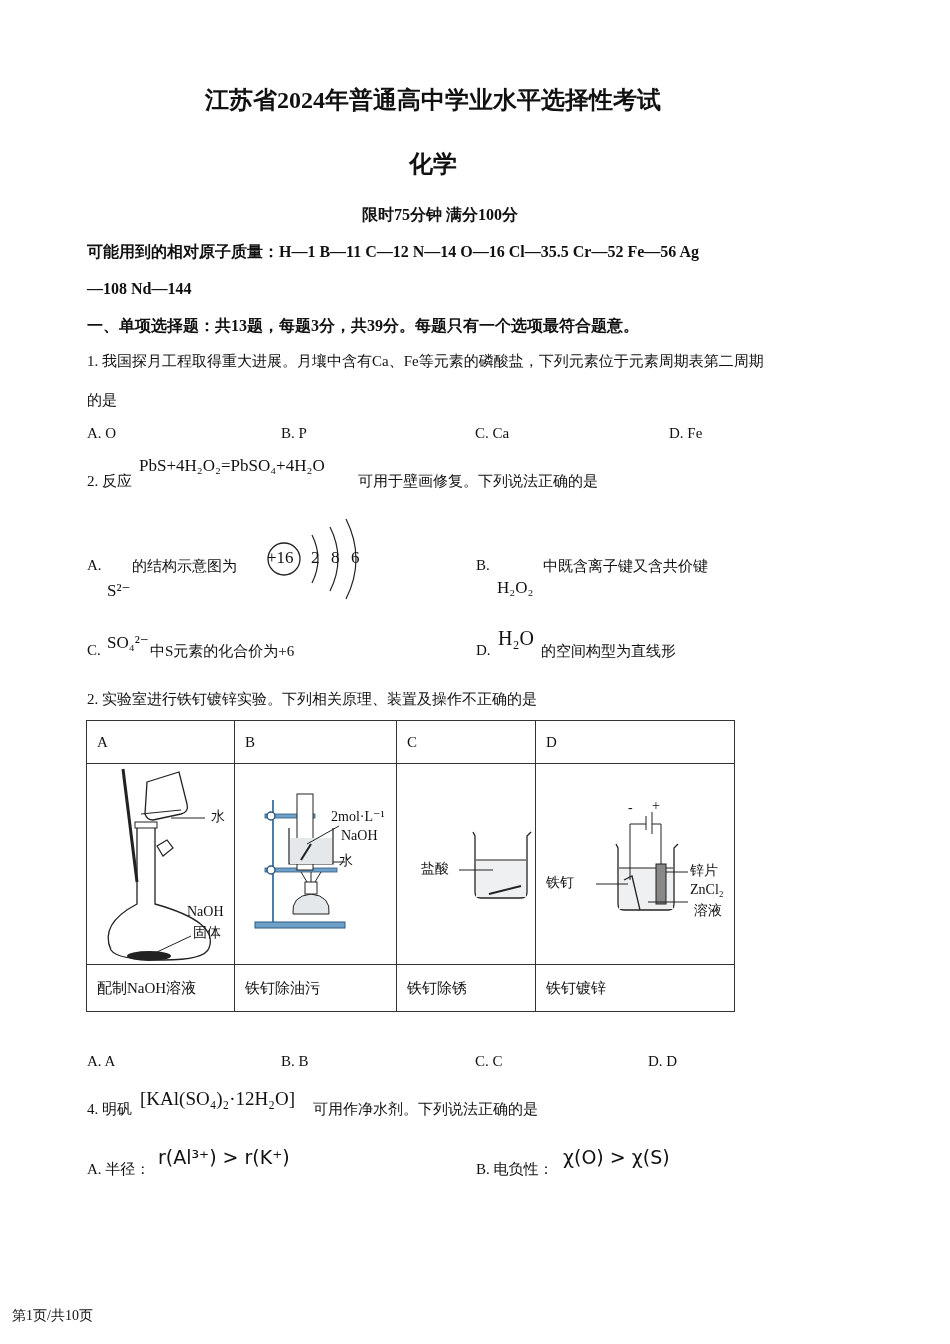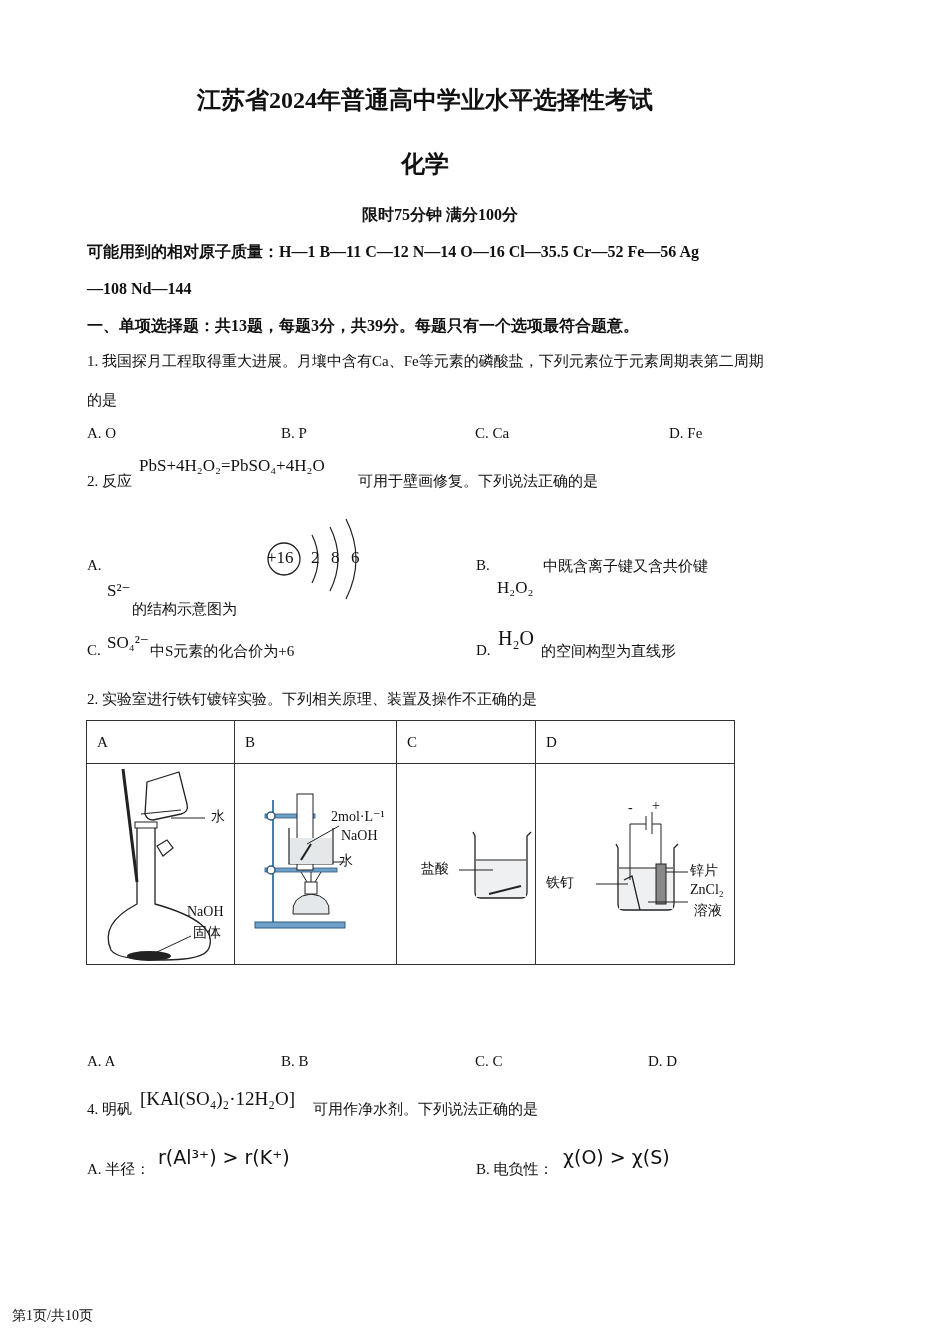--- a/index.html
+++ b/index.html
@@ -1,19 +1,19 @@
 <!DOCTYPE html>
 <html><head>
 <meta charset="utf-8">
 <style>
   html, body { margin:0; padding:0; background:#ffffff; }
   body { width:950px; height:1344px; position:relative; overflow:hidden;
          font-family:"Liberation Serif","DejaVu Serif",serif; color:#111; }
   .abs { position:absolute; white-space:nowrap; }
-  .title { font-size:24px; font-weight:bold; left:0; width:850px; text-align:center; }
+  .title { font-size:24px; font-weight:bold; left:8px; width:850px; text-align:center; }
   .subtitle { font-size:16px; font-weight:bold; left:0; width:880px; text-align:center; }
   .bold { font-weight:bold; font-size:16px; }
   .txt { font-size:15px; }
   .formula { font-family:"Liberation Serif","DejaVu Serif",serif; }
   table.q3 { position:absolute; left:86px; top:720px; border-collapse:collapse; }
   table.q3 td { border:1.5px solid #333; padding:0 10px; vertical-align:top; font-size:15px; }
   table.q3 tr.hdr td { height:42px; vertical-align:middle; }
   table.q3 tr.img td { height:200px; padding:0; position:relative; }
   table.q3 tr.cap td { height:46px; vertical-align:middle; }
   .lbl { font-size:14px; position:absolute; white-space:nowrap; }
@@ -36,21 +36,21 @@
 <div class="abs txt" style="left:281px; top:425px;">B. P</div>
 <div class="abs txt" style="left:475px; top:425px;">C. Ca</div>
 <div class="abs txt" style="left:669px; top:425px;">D. Fe</div>
 
 <div class="abs txt" style="left:87px; top:472px;">2. 反应</div>
 <div class="abs formula" style="left:139px; top:456px; font-size:17px;">PbS+4H₂O₂=PbSO₄+4H₂O</div>
 <div class="abs txt" style="left:358px; top:472px;">可用于壁画修复。下列说法正确的是</div>
 
 <div class="abs txt" style="left:87px; top:557px;">A.</div>
 <div class="abs formula" style="left:107px; top:580px; font-size:17px;">S²⁻</div>
-<div class="abs txt" style="left:132px; top:557px;margin-top:43px;">的结构示意图为</div>
+<div class="abs txt" style="left:132px; top:557px;">的结构示意图为</div>
 <svg style="left:262px; top:515px;" width="110" height="90">
   <circle cx="22" cy="44" r="16" fill="none" stroke="#222" stroke-width="1.3"></circle>
   <path d="M50 20 Q62 44 50 68" fill="none" stroke="#222" stroke-width="1.2"></path>
   <path d="M68 12 Q84 44 68 76" fill="none" stroke="#222" stroke-width="1.2"></path>
   <path d="M84 4 Q104 44 84 84" fill="none" stroke="#222" stroke-width="1.2"></path>
 </svg>
 <div class="abs formula" style="left:267px; top:548px; font-size:17px;">+16</div>
 <div class="abs formula" style="left:311px; top:548px; font-size:17px;">2</div>
 <div class="abs formula" style="left:331px; top:548px; font-size:17px;">8</div>
 <div class="abs formula" style="left:351px; top:548px; font-size:17px;">6</div>
@@ -148,20 +148,26 @@
         <line x1="112" y1="138" x2="152" y2="138" stroke="#222" stroke-width="1"></line>
       </svg>
       <span class="lbl" style="left:92px; top:36px;">-</span>
       <span class="lbl" style="left:116px; top:34px;">+</span>
       <span class="lbl" style="left:154px; top:98px;">锌片</span>
       <span class="lbl" style="left:10px; top:110px;">铁钉</span>
       <span class="lbl" style="left:154px; top:118px;">ZnCl₂</span>
       <span class="lbl" style="left:158px; top:138px;">溶液</span>
     </td>
   </tr>
+  <tr class="cap">
+    <td>配制NaOH溶液</td>
+    <td>铁钉除油污</td>
+    <td>铁钉除锈</td>
+    <td>铁钉镀锌</td>
+  </tr>
 </tbody>
   </table>
 
 <div class="abs txt" style="left:87px; top:1053px;">A. A</div>
 <div class="abs txt" style="left:281px; top:1053px;">B. B</div>
 <div class="abs txt" style="left:475px; top:1053px;">C. C</div>
 <div class="abs txt" style="left:648px; top:1053px;">D. D</div>
 
 <div class="abs txt" style="left:87px; top:1100px;">4. 明矾</div>
 <div class="abs formula" style="left:140px; top:1088px; font-size:19px;">[KAl(SO₄)₂·12H₂O]</div>

